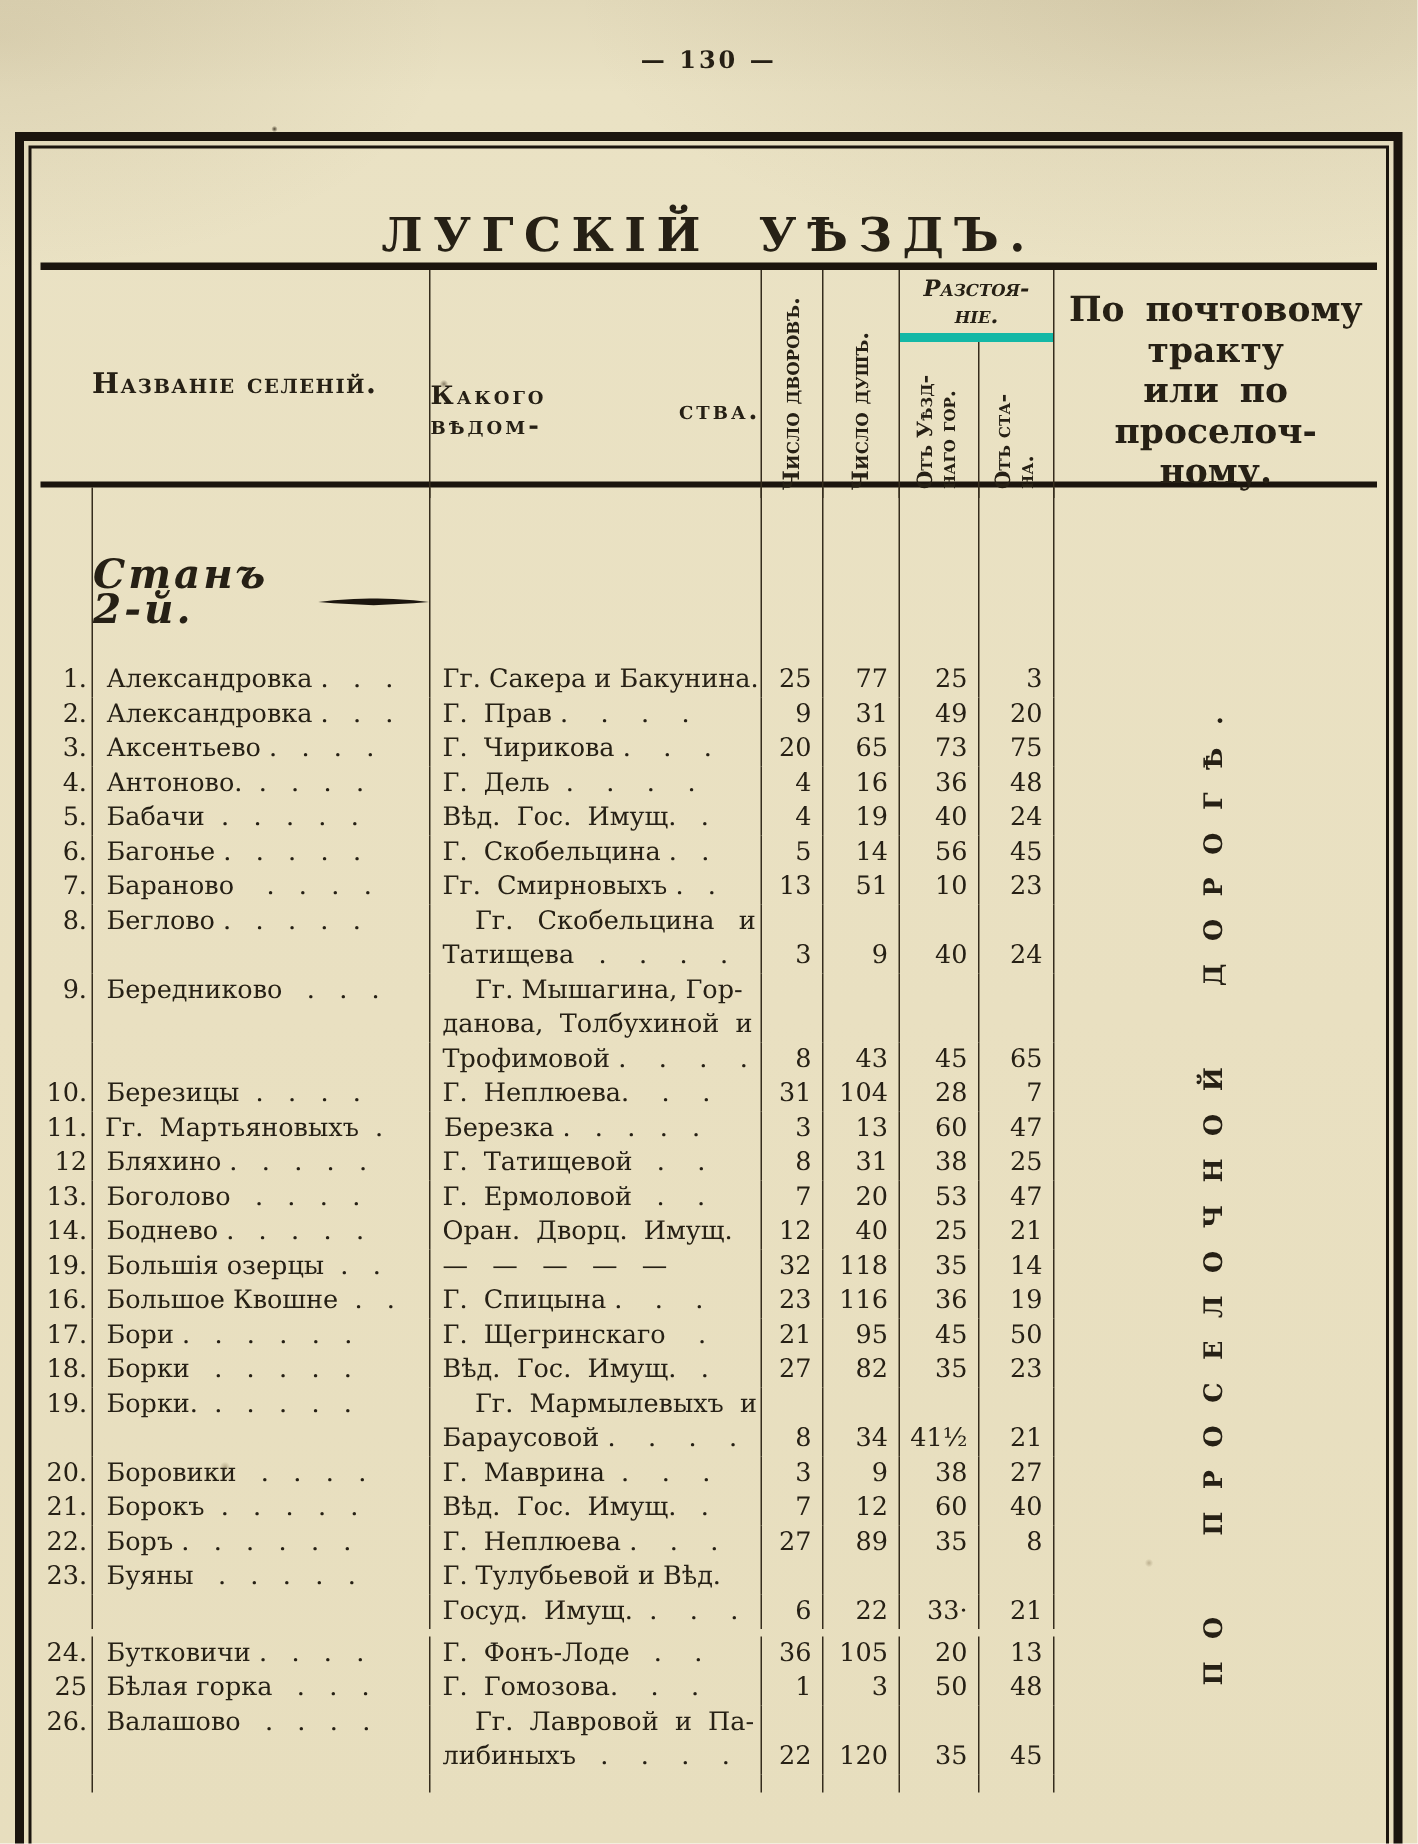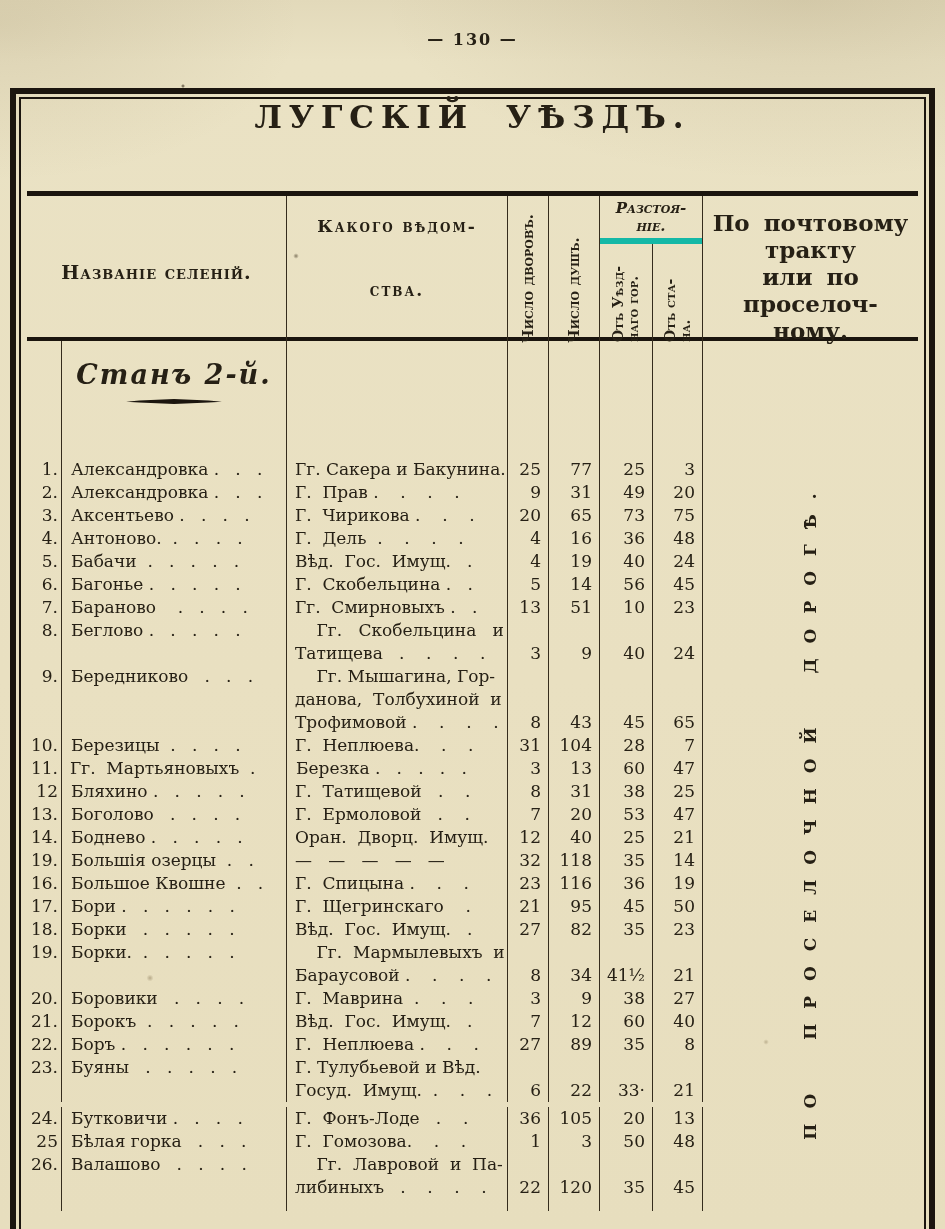--- a/index.html
+++ b/index.html
@@ -22,39 +22,39 @@
     text-align:center; font-size:16px; font-weight:bold; letter-spacing:2px;
   }
   .sheet {
     position:absolute; left:10px; top:88px; width:925px; height:1300px;
     border:6px solid #1b150e;
   }
   .sheet-inner {
     position:absolute; inset:3px; border:2px solid #1b150e;
     background:transparent;
   }
-  .titlebox { height:92px; display:flex; align-items:flex-start; justify-content:center; }
+  .titlebox { height:76px; display:flex; align-items:flex-end; justify-content:center; }
   .district-title {
     font-size:31px; font-weight:bold; letter-spacing:7px; word-spacing:14px;
   }
   .table { margin:0 6px; }
   
   .thead {
     display:grid;
     grid-template-columns:260px 221px 41px 51px 103px 1fr;
     height:150px;
     border-top:5px solid #1b150e;
     border-bottom:4px solid #1b150e;
   }
   .hcell { border-right:1px solid #352c1d; position:relative; }
   .hcell:last-child { border-right:none; }
   .h-names { display:flex; align-items:center; justify-content:center;
     font-weight:bold; font-variant:small-caps; font-size:19px; letter-spacing:1px; }
-  .h-dept { display:flex; flex-direction:column; align-items:center;
-    padding-top:20px; gap:44px;
+  .h-dept { display:flex; flex-direction:row; align-items:center;
+    padding-top:36px; gap:44px;
     font-weight:bold; font-variant:small-caps; font-size:17px; letter-spacing:2px; }
   .vwrap { position:relative; }
   .vtext {
     position:absolute; left:50%; top:50%;
     transform:translate(-50%,-50%) rotate(-90deg);
     font-weight:bold; font-variant:small-caps; font-size:15px;
     white-space:pre-line; line-height:1.1; text-align:left;
   }
   .vtext.w-full { width:142px; }
   .vtext.w-half { width:92px; font-size:14px; }
@@ -86,21 +86,21 @@
   .c-num { text-align:right; padding-right:3px; }
   .c-name { padding-left:9px; white-space:pre; }
   .c-ved  { padding-left:8px; white-space:pre; }
   .c-val  { text-align:right; padding-right:7px; }
   #rows .t-row:nth-child(24) .line:first-child,
   #rows .t-row:nth-child(9) .line:first-child { margin-top:0; }
   #rows .t-row:nth-child(24) { margin-top:5px; }
   
   .stan-block { height:117px; }
   .stan-block .cell { height:117px; }
-  .stan-name { display:flex; flex-direction:column; align-items:center; padding-top:22px; }
+  .stan-name { display:flex; flex-direction:row; align-items:center; padding-top:22px; }
   .stan-title { font-style:italic; font-weight:bold; font-size:27px; letter-spacing:2px; }
   .flourish {
     margin-top:13px; width:96px; height:5px; background:#1b150e;
     clip-path:polygon(0% 55%, 14% 32%, 50% 0%, 86% 32%, 100% 55%, 86% 72%, 50% 100%, 14% 72%);
   }
   .stub { height:12px; }
   .stub .cell { height:12px; }
   
   .road-wrap {
     position:absolute; left:676px; top:138px; width:214px; height:660px;

